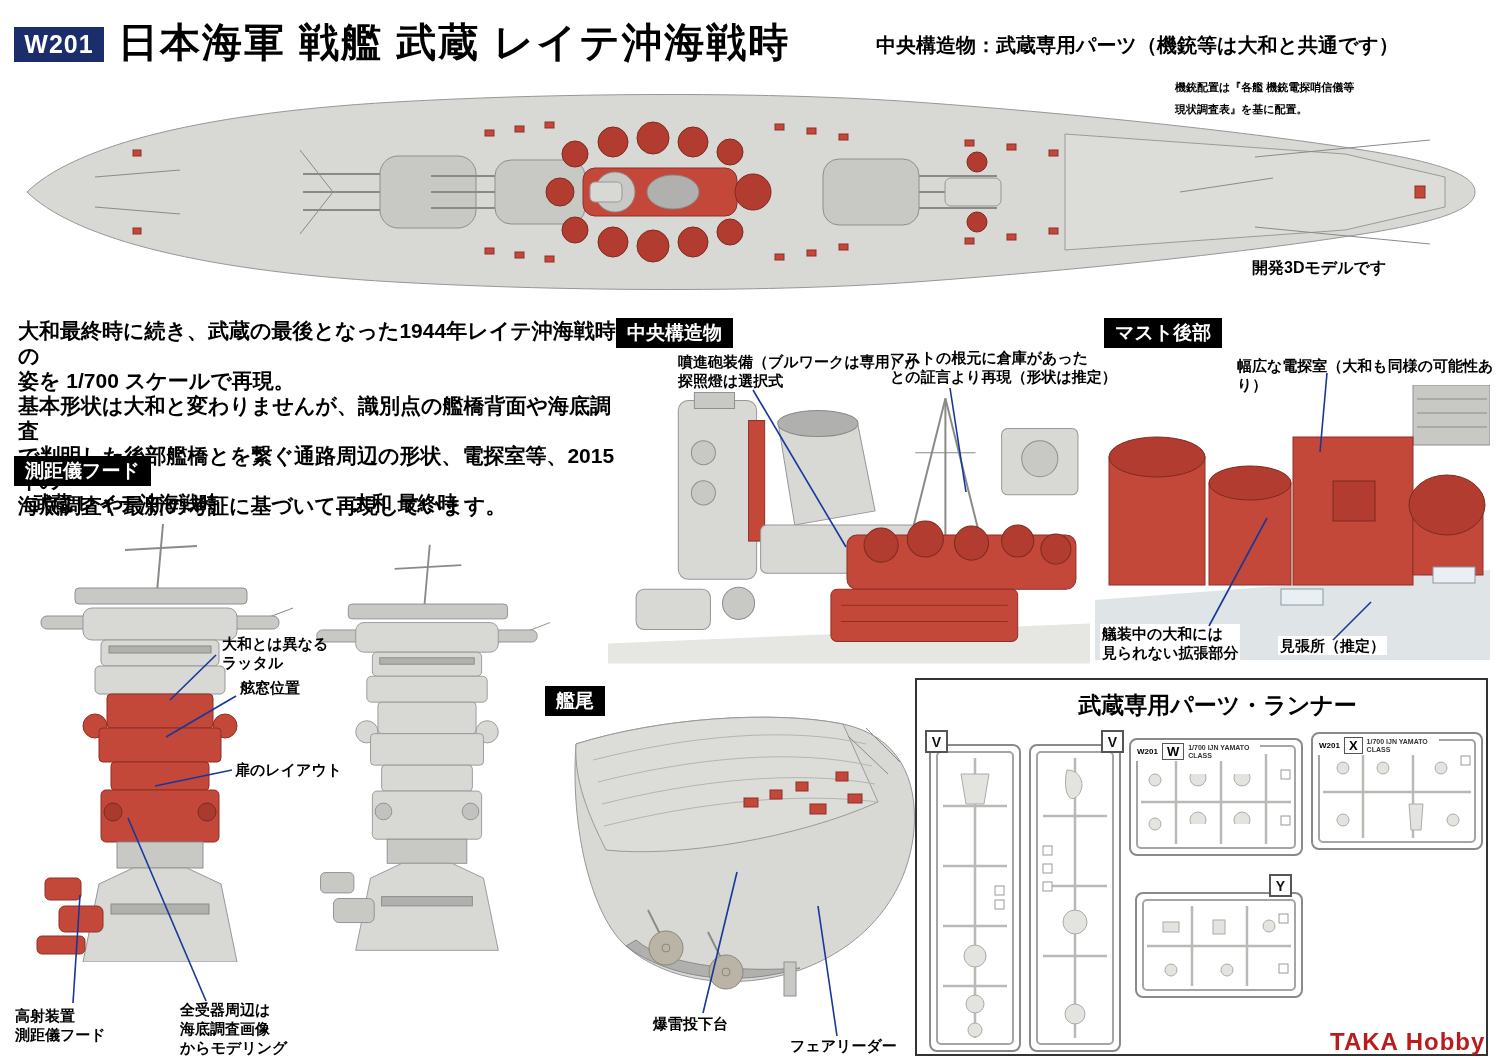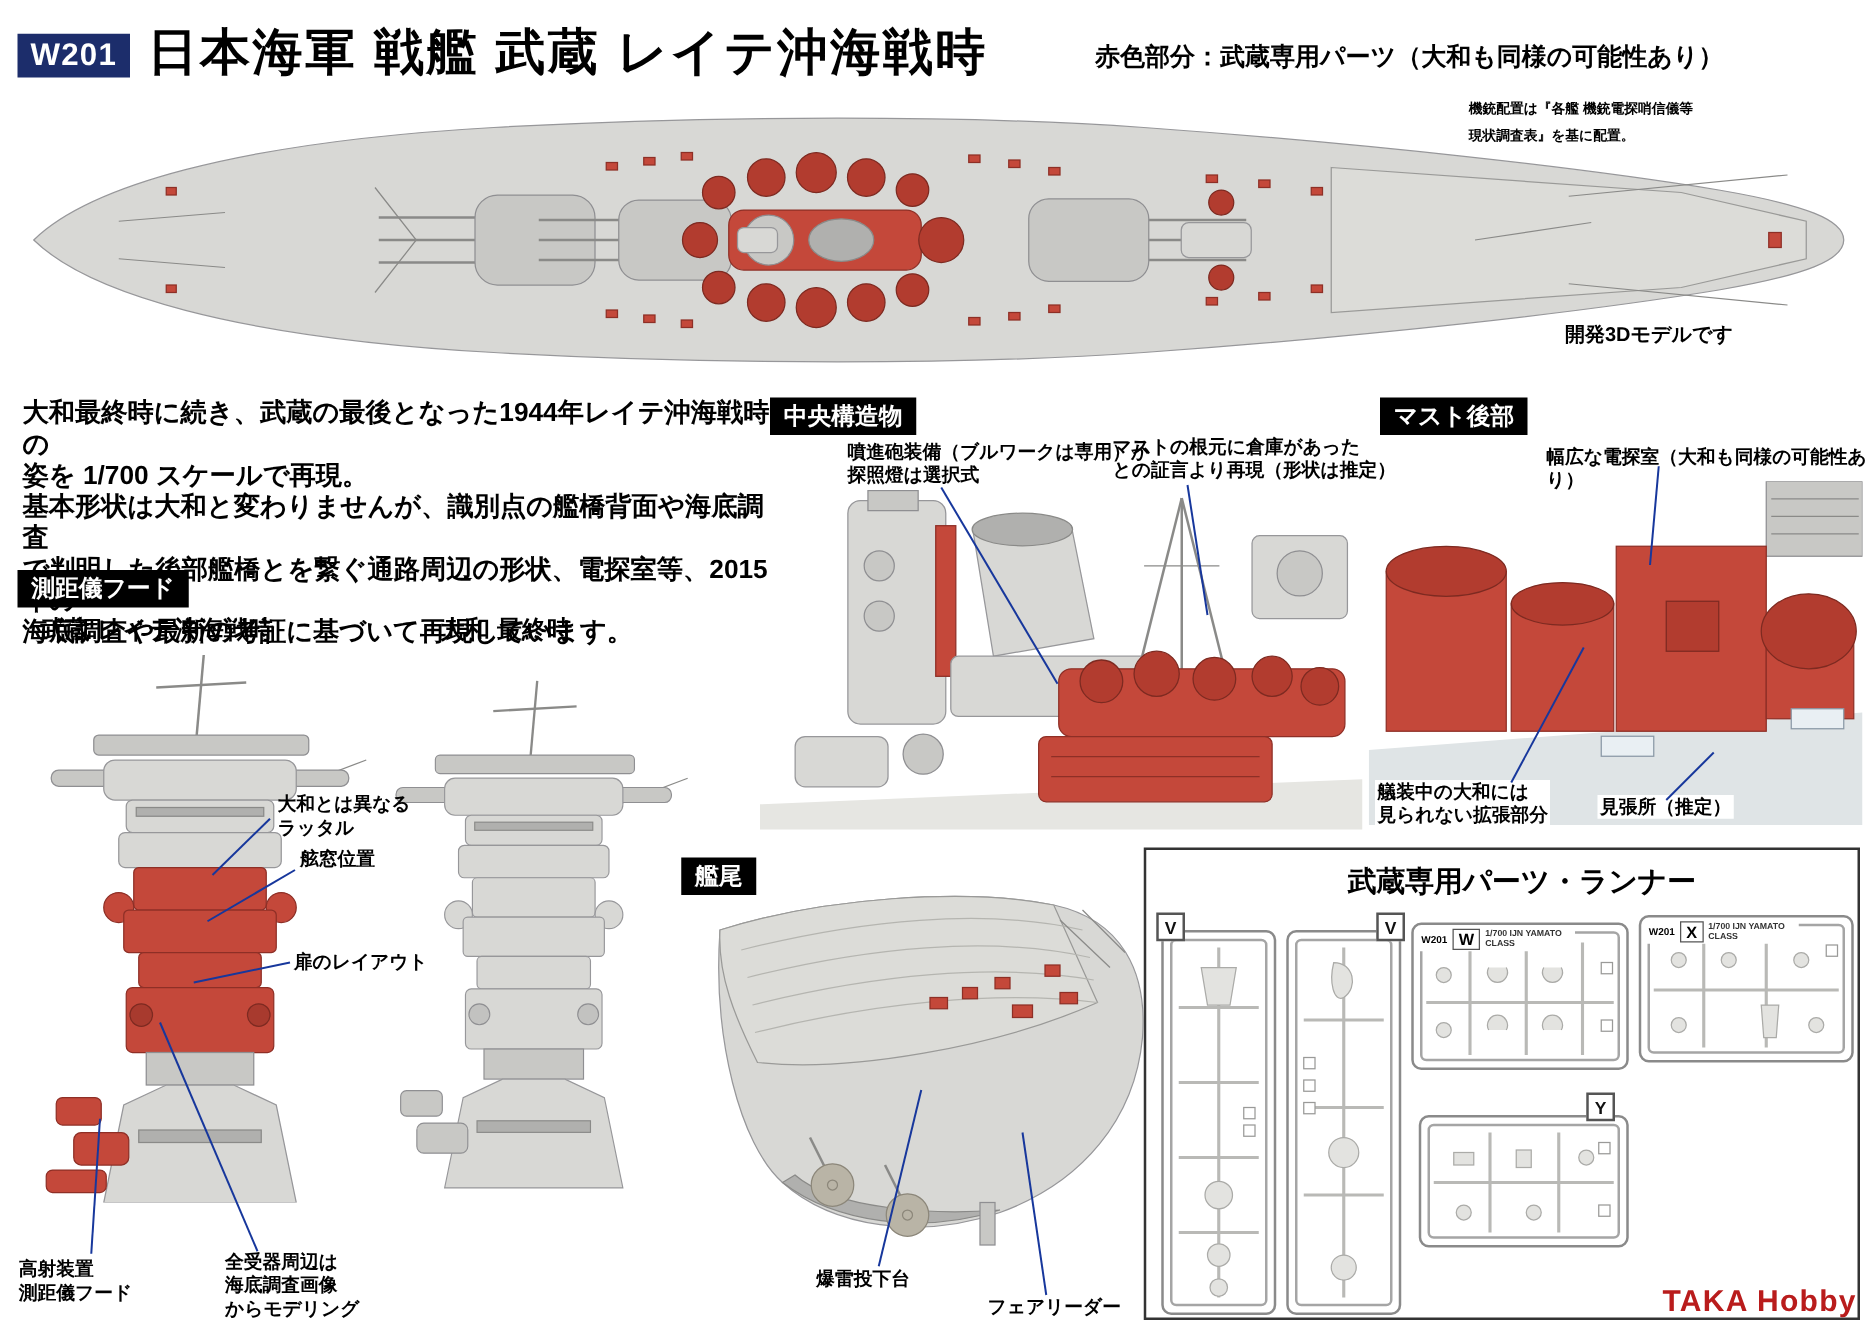--- a/index.html
+++ b/index.html
@@ -65,21 +65,21 @@
   #leader-lines { position:absolute; inset:0; pointer-events:none; z-index:40; }
   #leader-lines line { stroke:#17379c; stroke-width:1.6; }
 </style>
 </head>
 <body>
 
 <div id="page">
 
   <div class="abs badge" style="left:14px; top:27px;">W201</div>
   <div class="abs main-title" style="left:118px; top:20px;">日本海軍 戦艦 武蔵 レイテ沖海戦時</div>
-  <div class="abs note-red" style="left:876px; top:32px;">赤色部分：武蔵専用パーツ（大和も同様の可能性あり）</div>
+  <div class="abs note-red" style="left:876px; top:32px;">中央構造物：武蔵専用パーツ（機銃等は大和と共通です）</div>
   <div class="abs note-gun pre" style="left:1175px; top:76px;">機銃配置は『各艦 機銃電探哨信儀等
 現状調査表』を基に配置。</div>
 
   <svg class="abs" style="left:15px; top:82px;" width="1470" height="220" viewBox="0 0 1470 220">
     <path class="g1" d="M 12 110 C 55 68 170 32 380 20 C 560 10 760 10 900 20 C 1080 33 1250 52 1360 70 C 1430 82 1460 94 1460 110 C 1460 126 1430 138 1360 150 C 1250 168 1080 187 900 200 C 760 210 560 210 380 200 C 170 188 55 152 12 110 Z"></path>
 
     <line class="lnt" x1="80" y1="95" x2="165" y2="88"></line>
     <line class="lnt" x1="80" y1="125" x2="165" y2="132"></line>
     <path class="lnt" d="M 285 68 L 318 110 L 285 152" fill="none"></path>
     <rect class="red" x="118" y="68" width="8" height="6"></rect>

